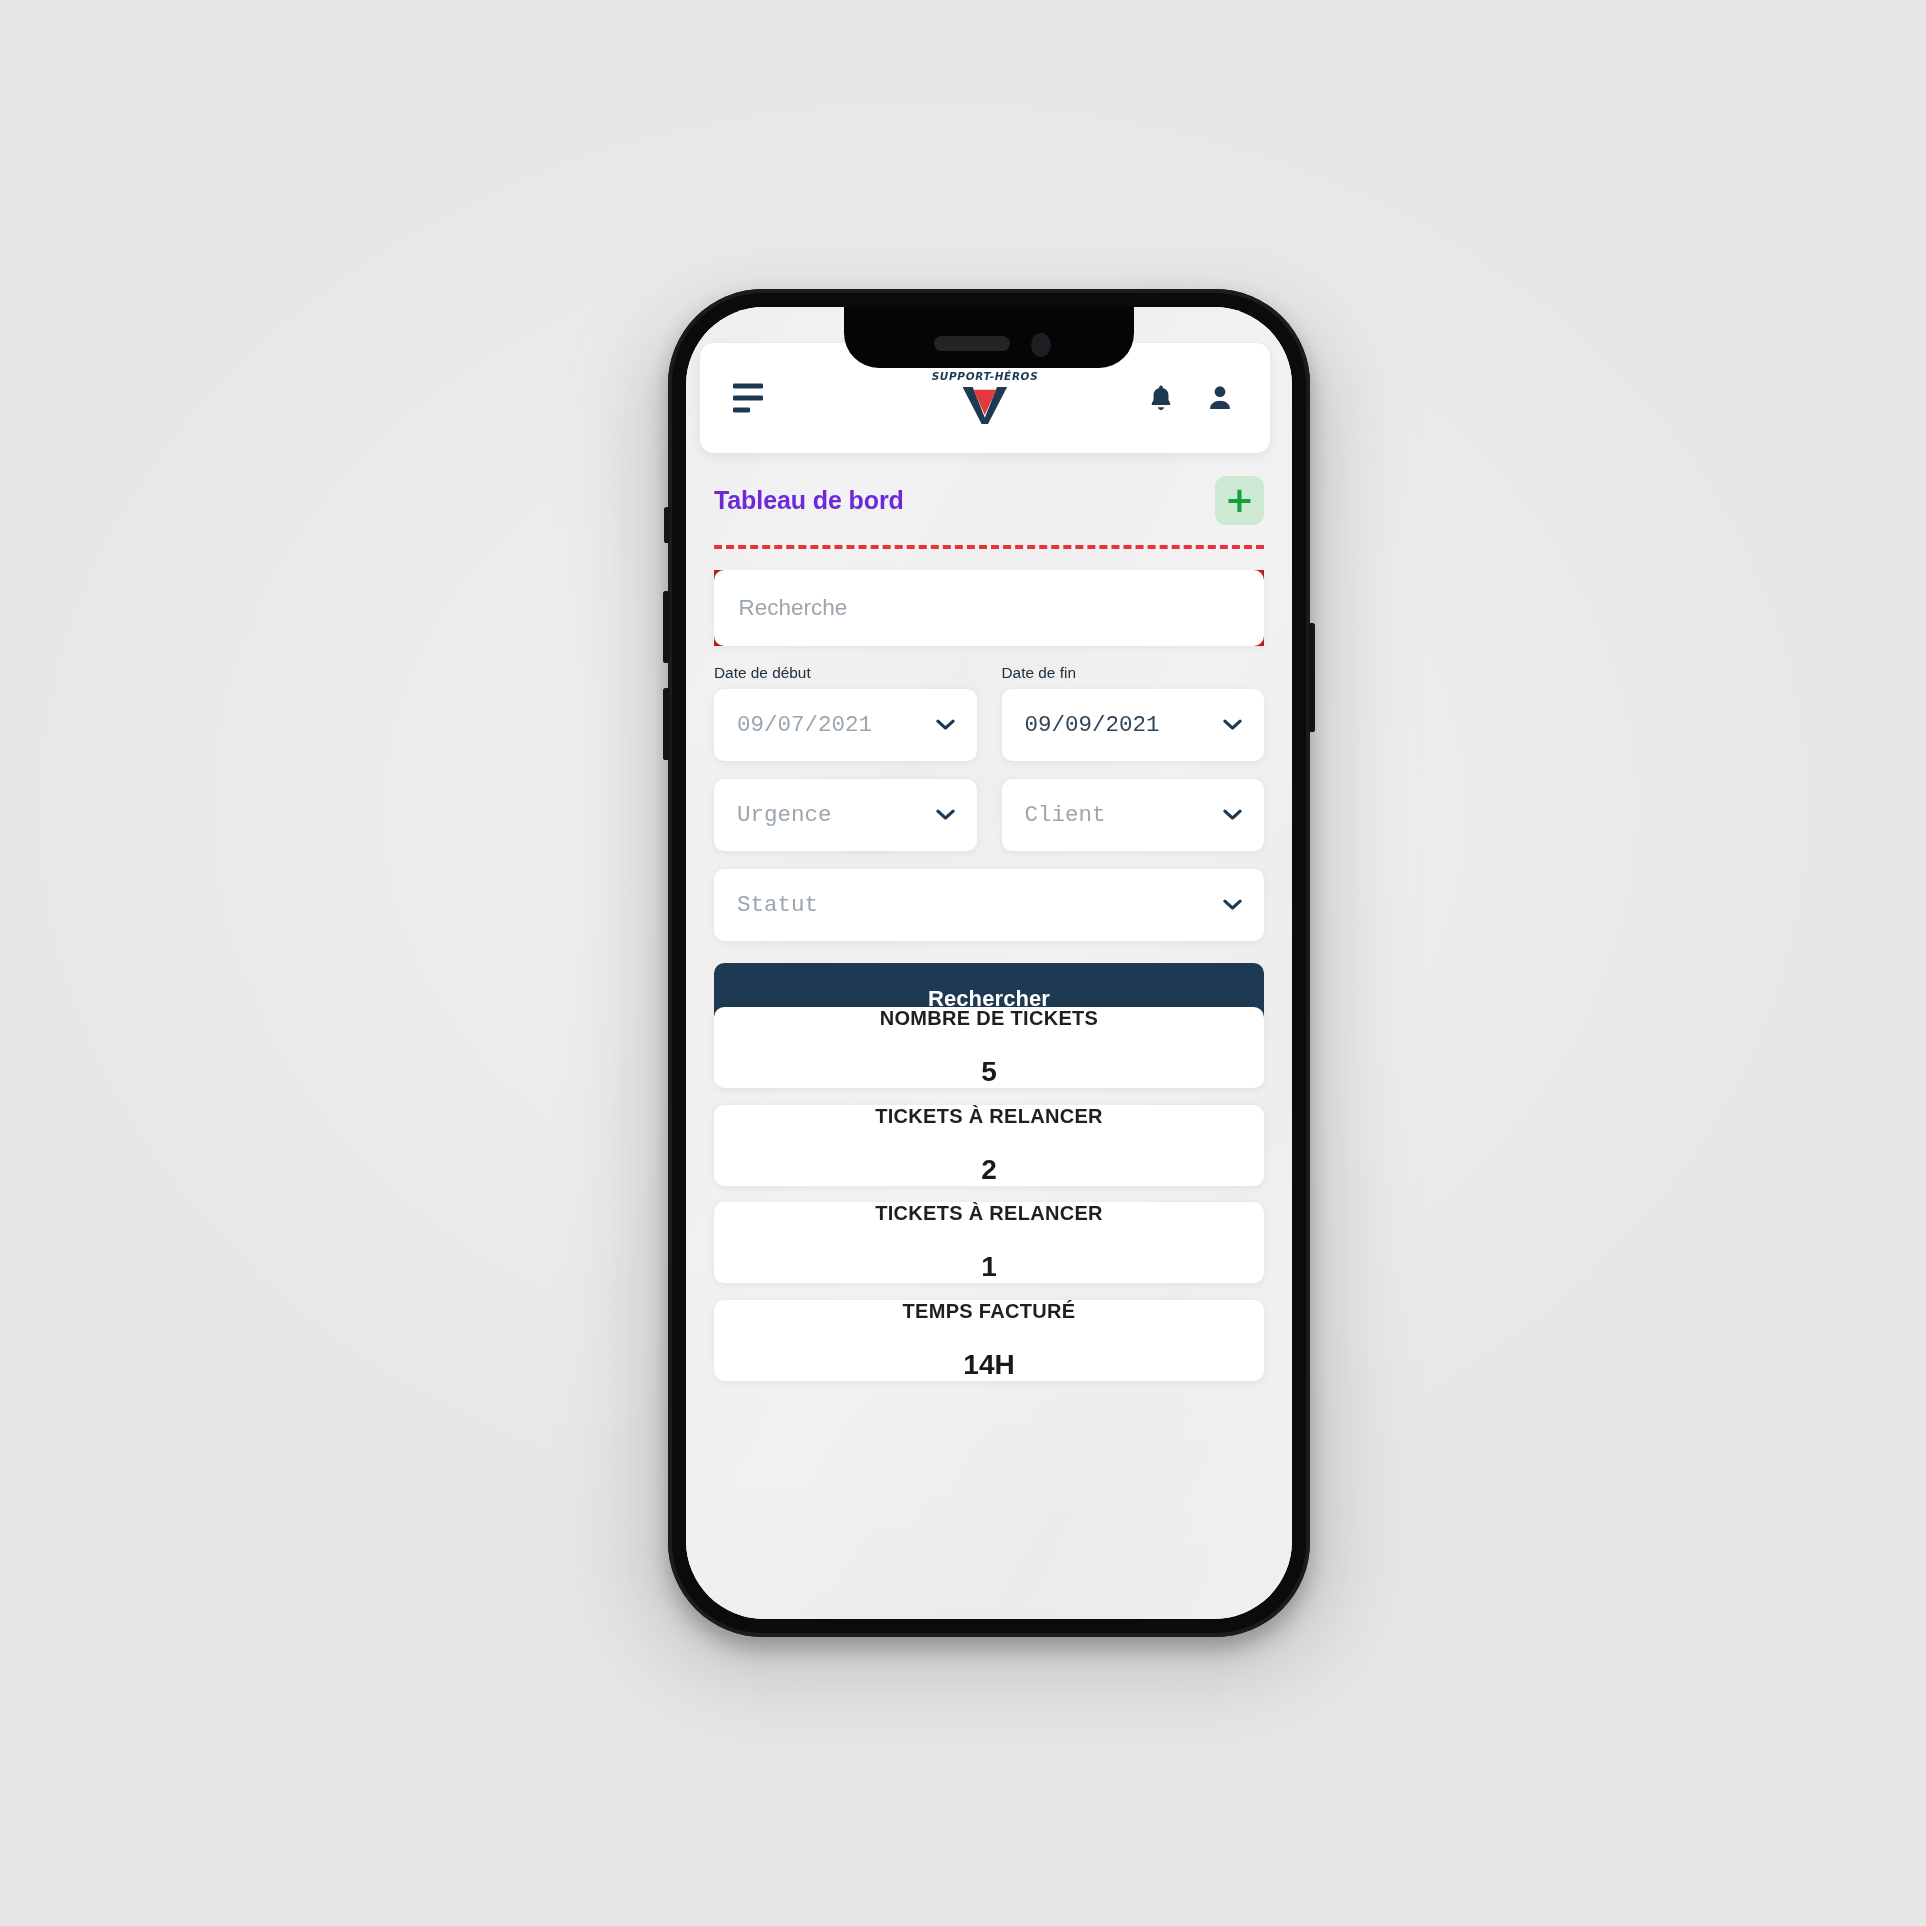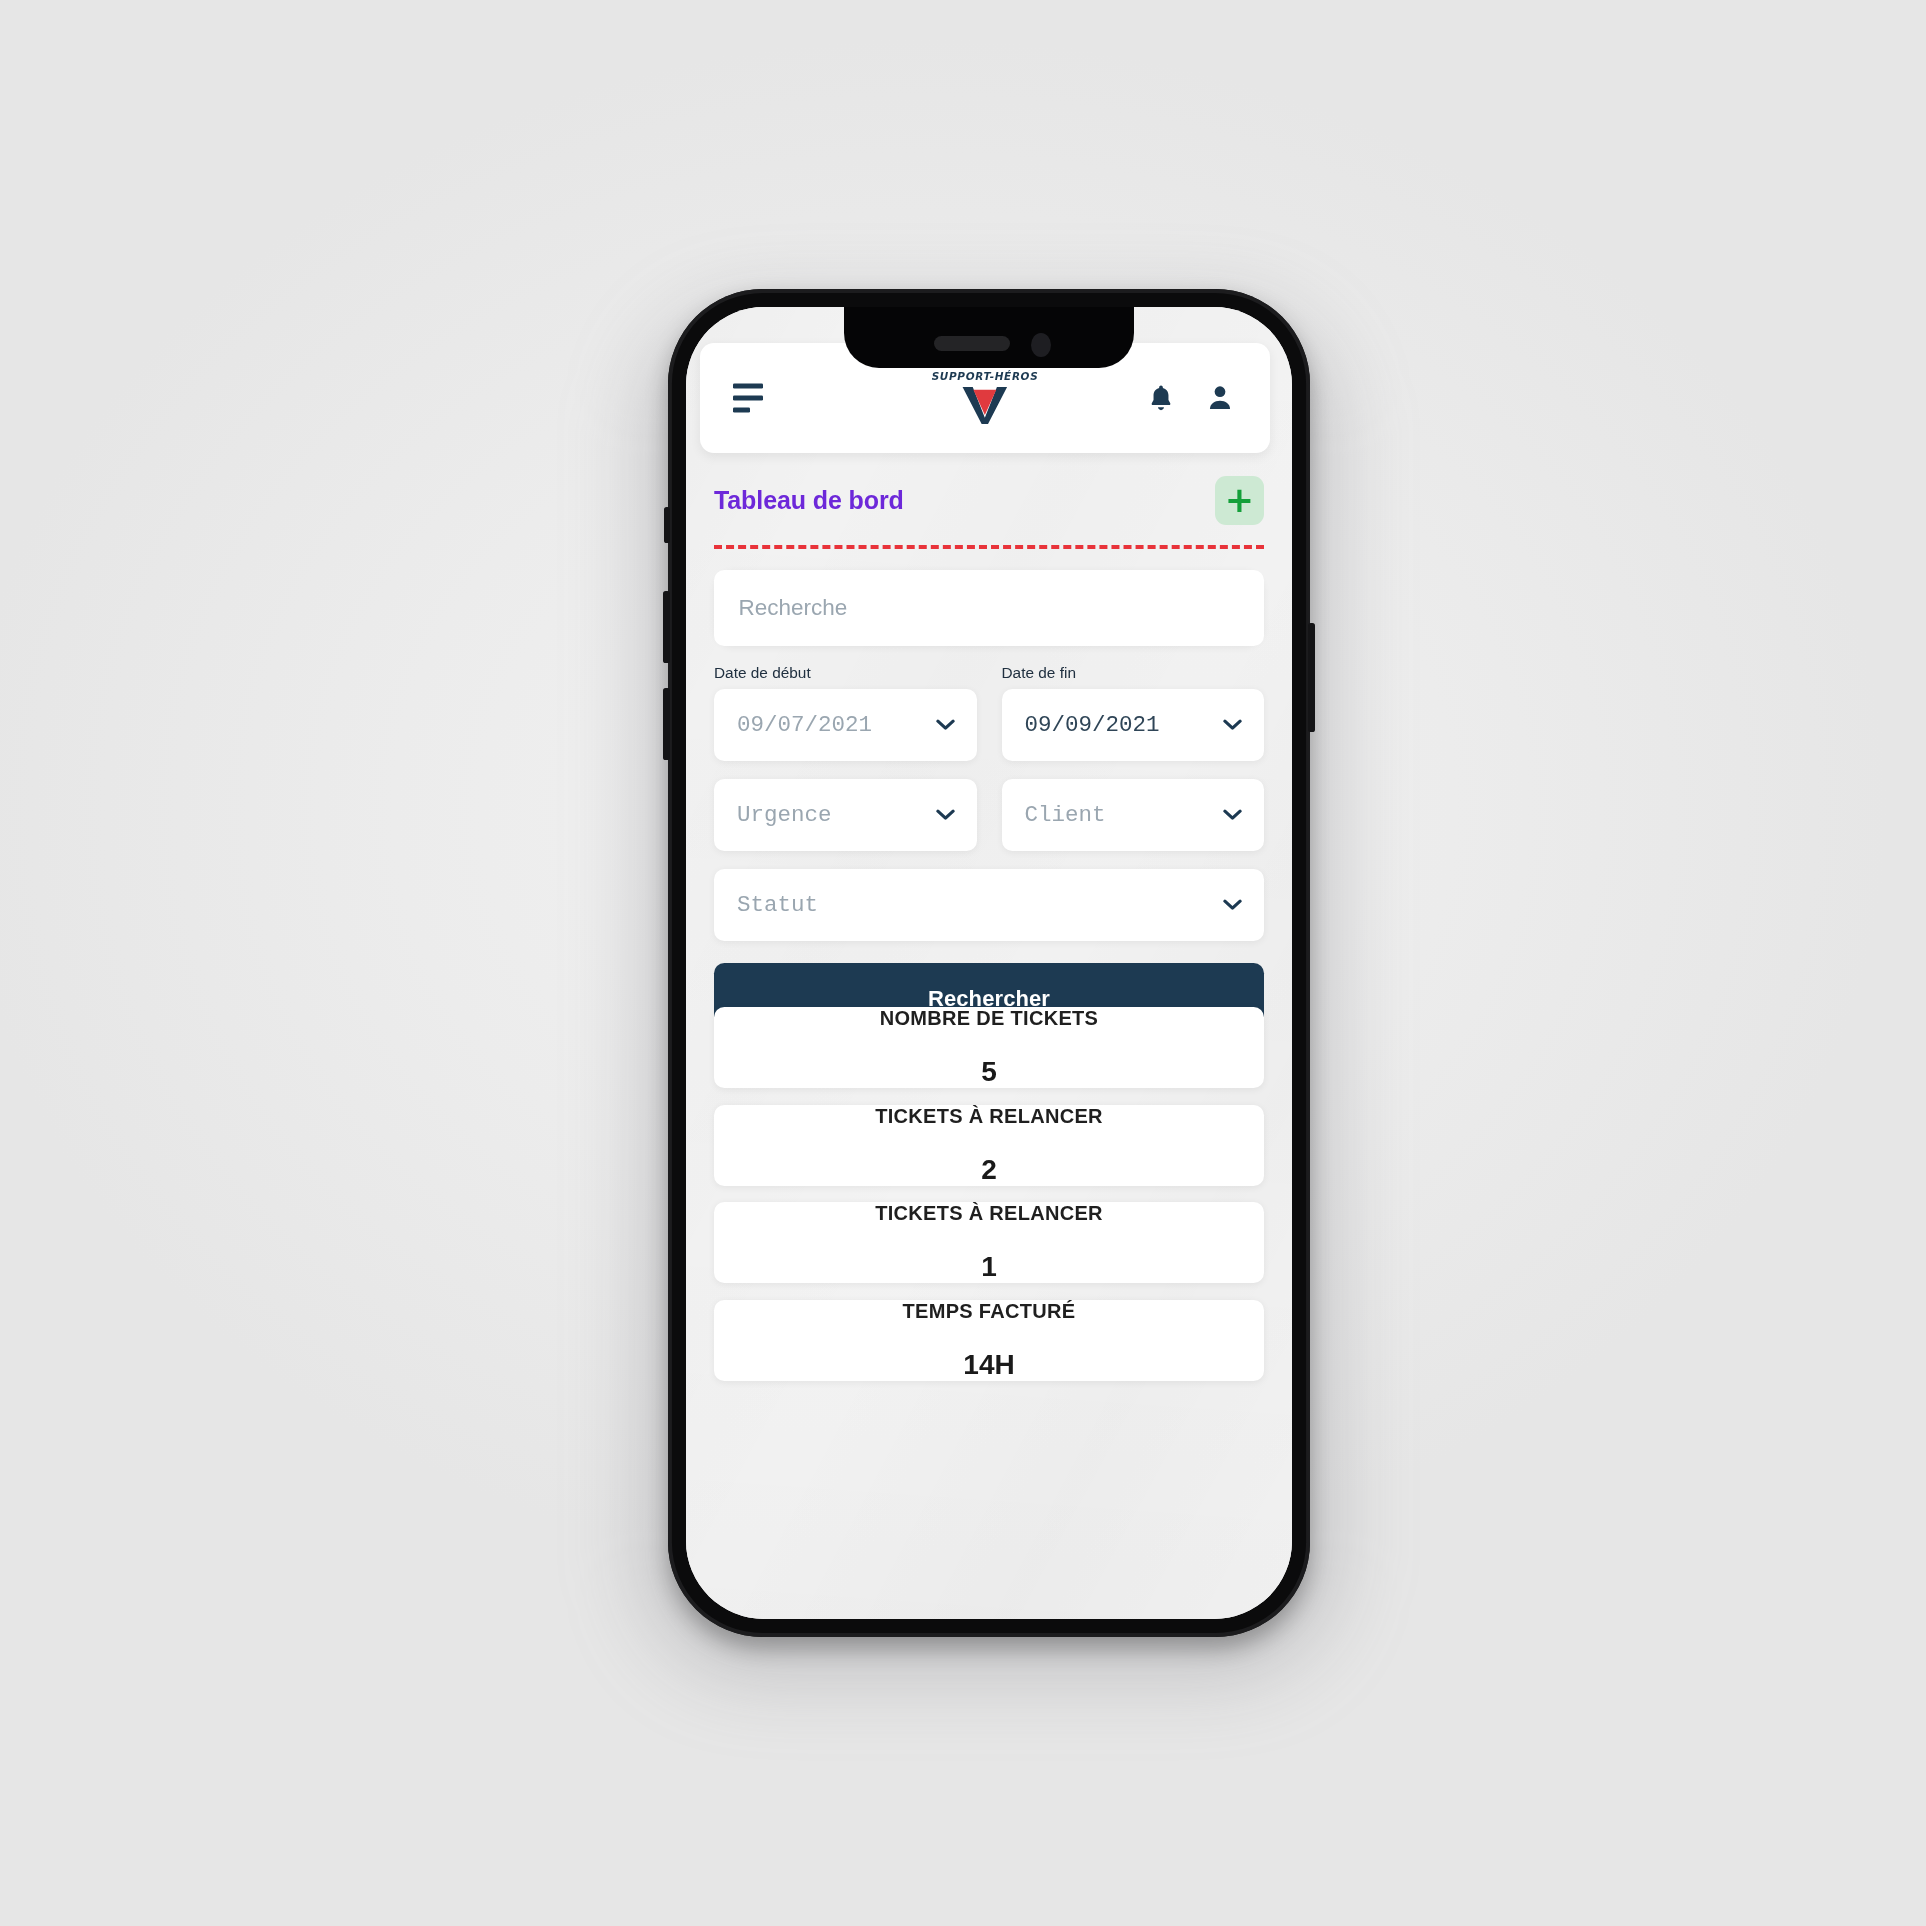--- a/index.html
+++ b/index.html
@@ -233,21 +233,21 @@
   
   #filters {
     position: absolute;
     left: 28px;
     right: 28px;
     top: 263px;
     z-index: 20;
   }
   .field-card {
     background: #b91c1c;
-    border-radius: 20px;
+    border-radius: 0;
     box-shadow: 0 1.9px 7px rgba(0,0,0,0.055);
   }
   #search-input {
     width: 100%;
     box-sizing: border-box;
     height: 76px;
     border: 0;
     outline: none;
     border-radius: 10.3px;
     padding: 0 24.4px;

